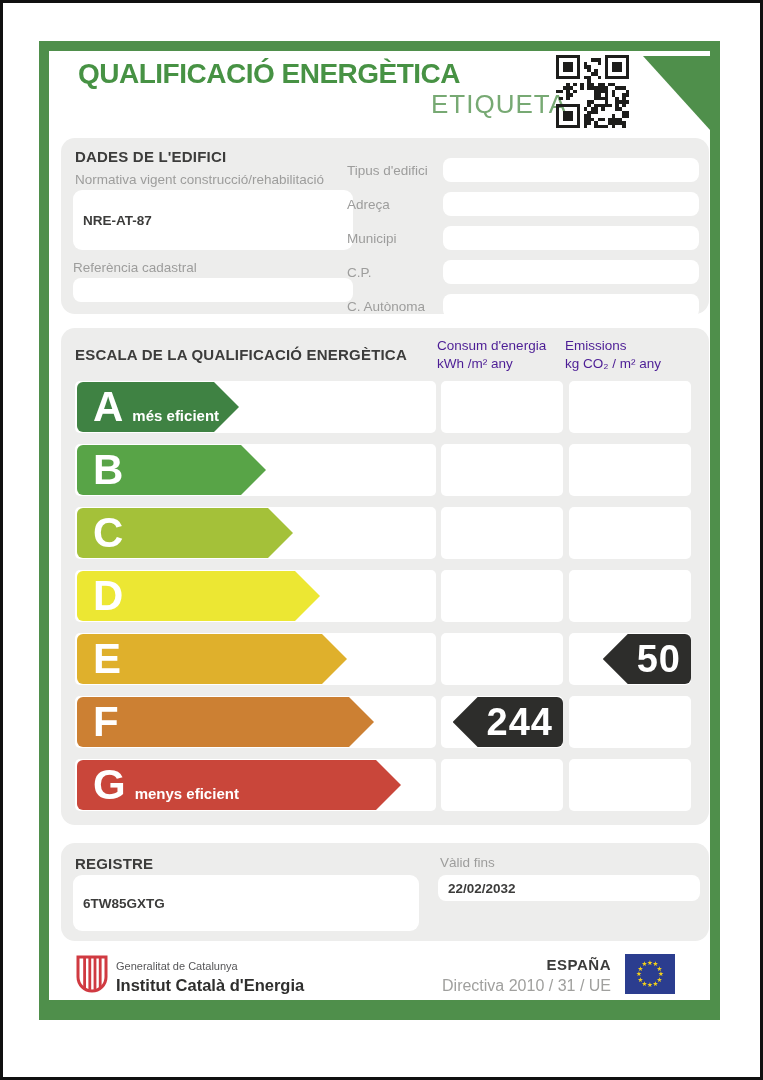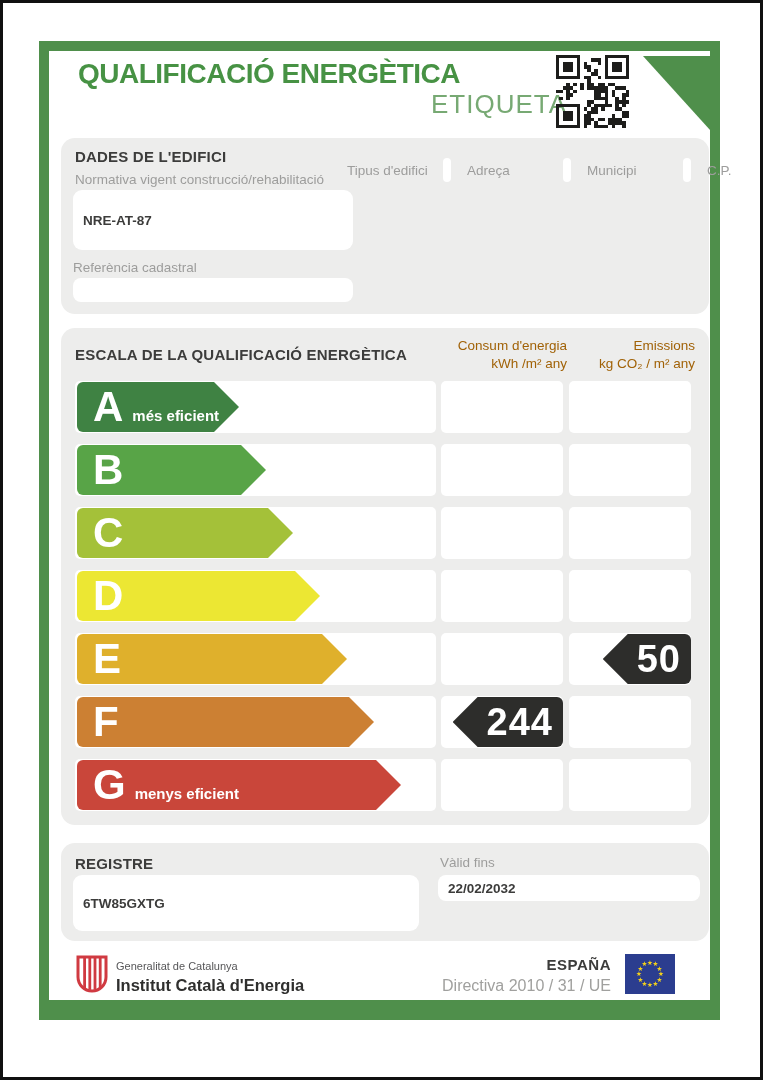--- a/index.html
+++ b/index.html
@@ -29,29 +29,29 @@
   .white-box{background:#fff;border-radius:9px;}
   .bold-value{font-size:13.5px;font-weight:bold;color:#3c3c3b;}
 
   
   .dades{top:135px;height:176px;}
   .dades .panel-title{position:absolute;left:14px;top:10px;}
   .normativa-label{position:absolute;left:14px;top:34px;}
   .normativa-box{position:absolute;left:12px;top:52px;width:280px;height:60px;display:flex;align-items:center;padding-left:10px;}
   .ref-label{position:absolute;left:12px;top:122px;}
   .ref-box{position:absolute;left:12px;top:140px;width:280px;height:24px;border-radius:8px;}
-  .right-fields{position:absolute;left:286px;top:20px;width:352px;display:flex;gap:16px;}
+  .right-fields{position:absolute;left:286px;top:20px;width:352px;display:flex;flex-direction:column;gap:10px;}
   .field-row{display:flex;align-items:center;height:24px;}
   .field-row .field-label{width:96px;flex:none;}
   .field-row .white-box{flex:1;height:24px;border-radius:8px;display:flex;align-items:center;padding-left:8px;}
 
   
   .scale{top:325px;height:497px;}
   .scale .panel-title{position:absolute;left:14px;top:18px;}
-  .col-header{position:absolute;top:9px;width:130px;text-align:right;font-size:13.5px;color:#a16207;line-height:18px;}
+  .col-header{position:absolute;top:9px;width:130px;text-align:left;font-size:13.5px;color:#4c1d95;line-height:18px;}
   .col-consum{left:376px;} .col-emissions{left:504px;}
   .rating-rows{position:absolute;left:14px;top:53px;width:620px;}
   .rating-row{position:relative;height:52px;margin-bottom:11px;}
   .row-band{position:absolute;left:0;top:0;width:361px;height:52px;background:#fff;border-radius:5px;}
   .value-cell{position:absolute;top:0;width:122px;height:52px;background:#fff;border-radius:5px;}
   .cell-consum{left:366px;} .cell-emissions{left:494px;}
   .rating-arrow{position:absolute;left:2px;top:1px;height:50px;border-radius:6px;
     clip-path:polygon(0 0,calc(100% - 25px) 0,100% 50%,calc(100% - 25px) 100%,0 100%);}
   .arrow-label{position:absolute;left:16px;bottom:5px;display:flex;align-items:flex-end;gap:9px;color:#fff;white-space:nowrap;}
   .rating-letter{font-size:42px;font-weight:bold;line-height:0.95;}

